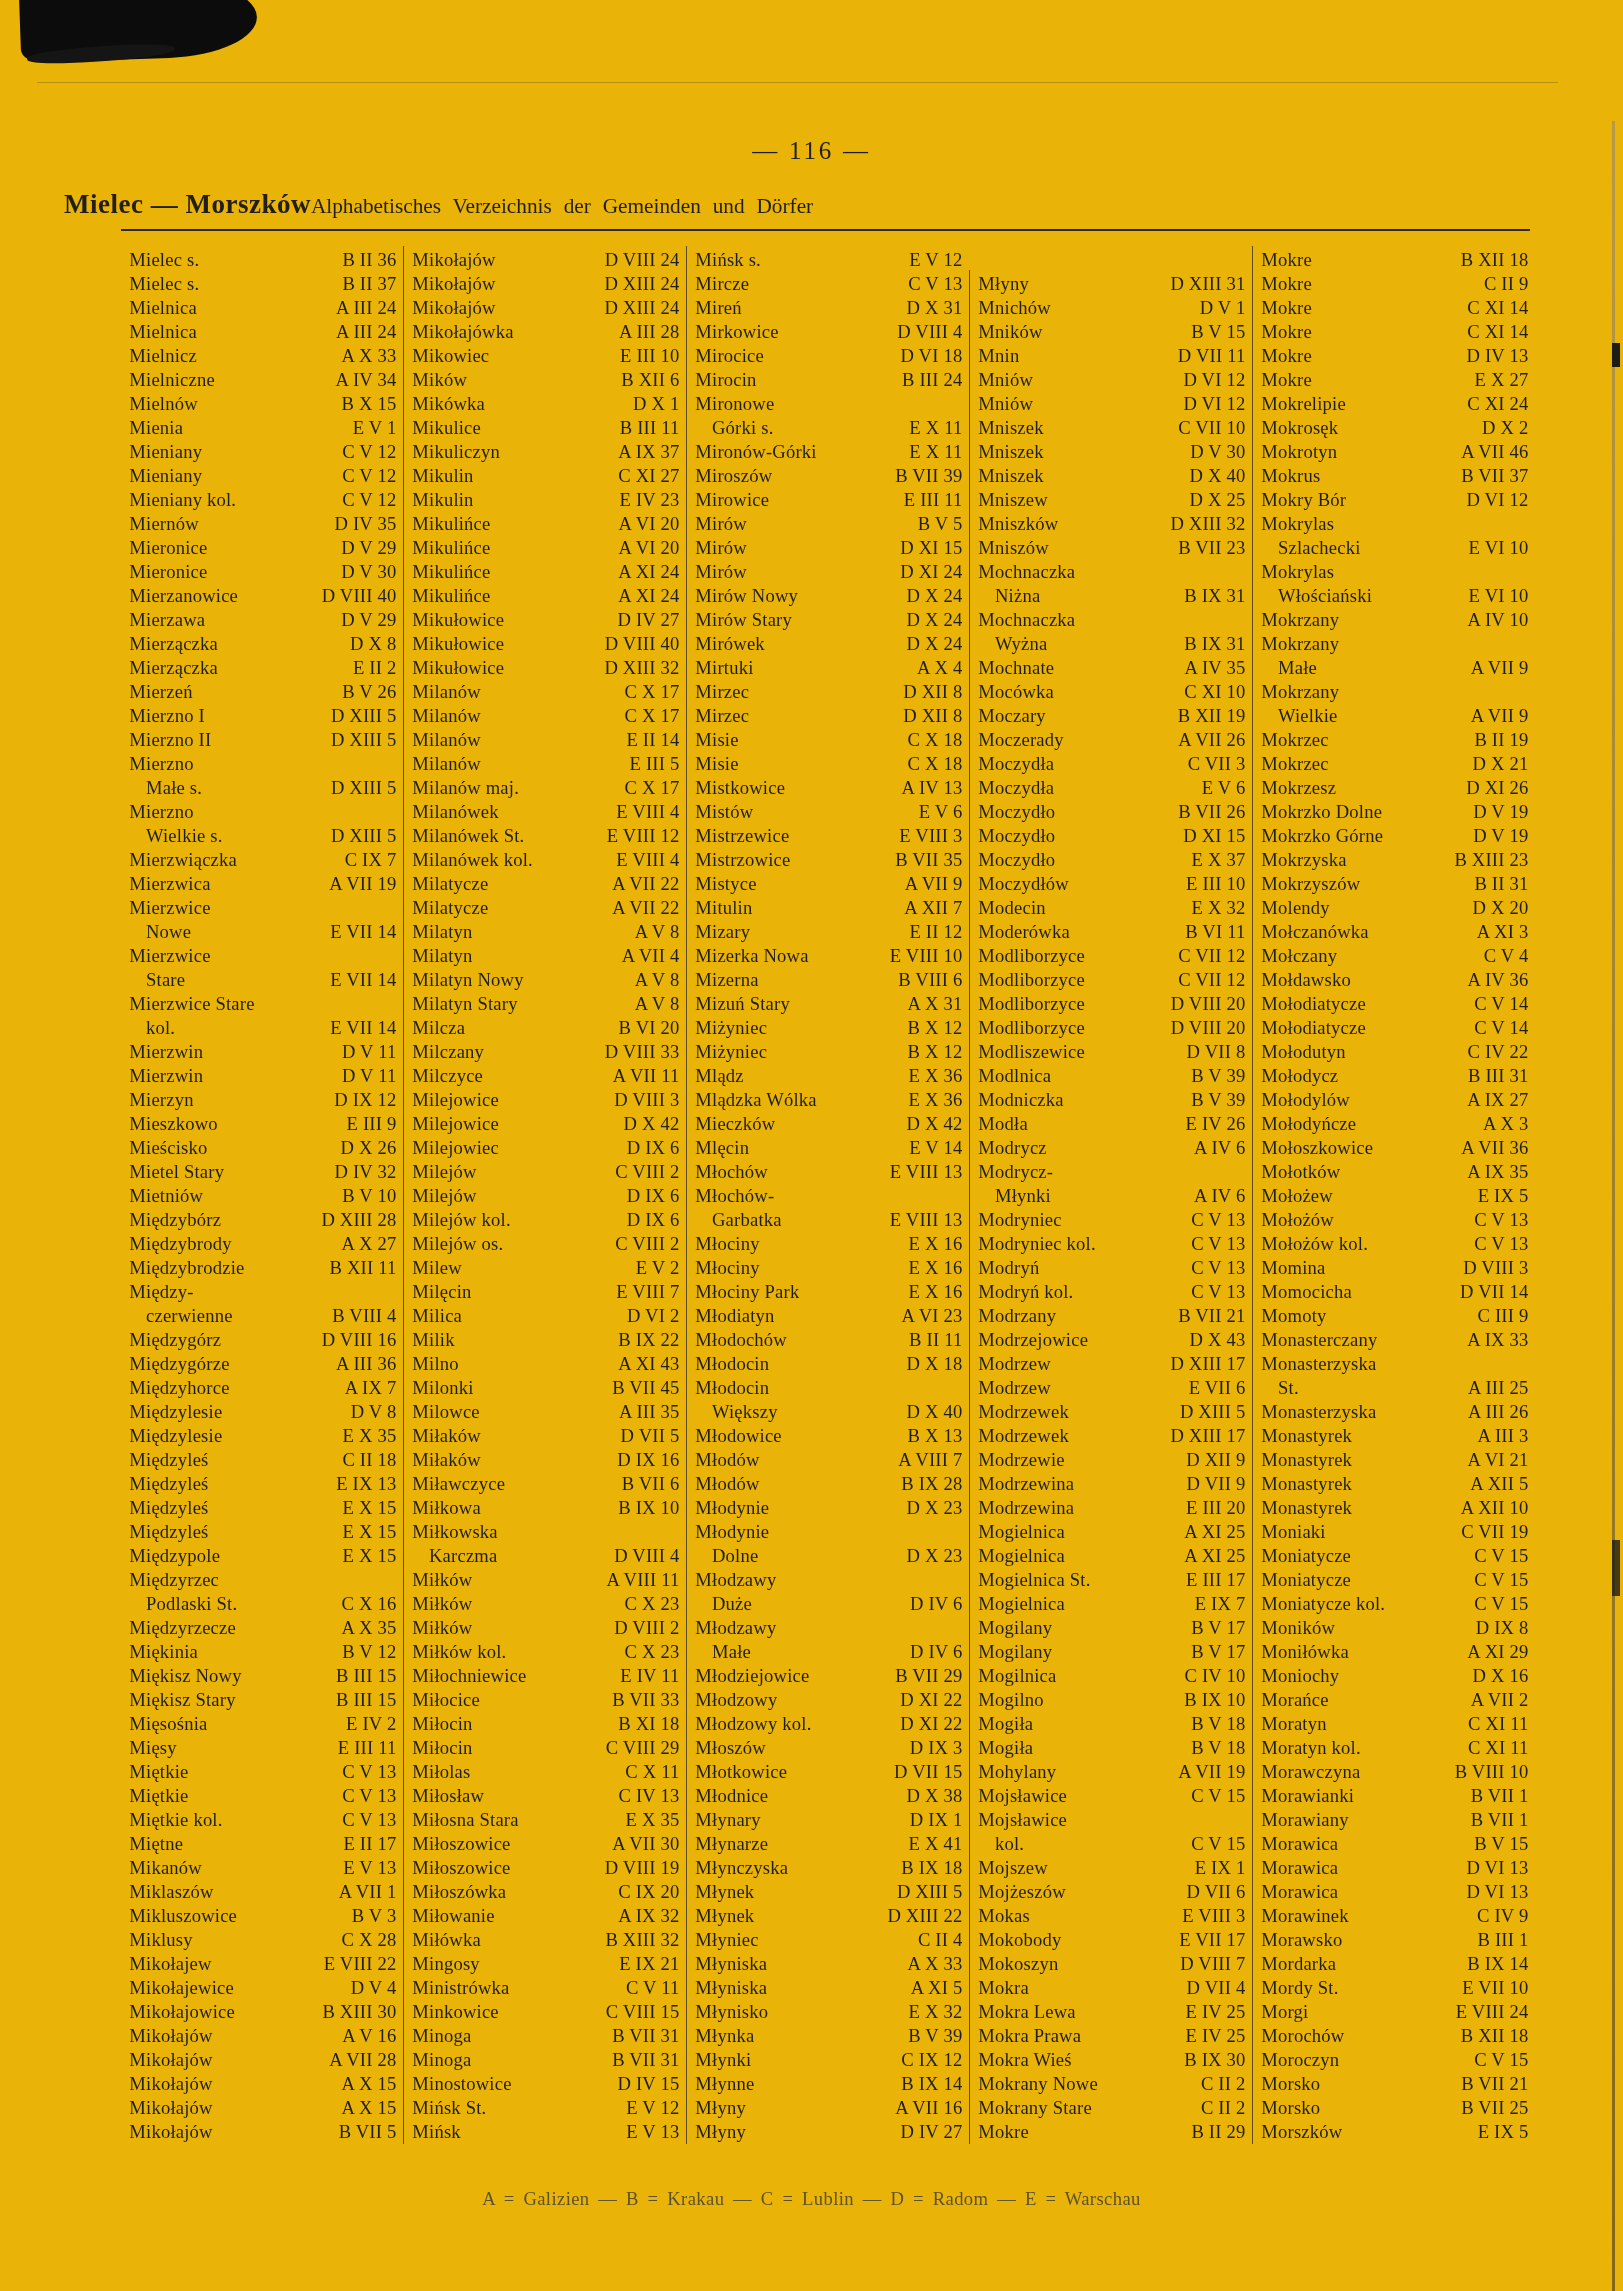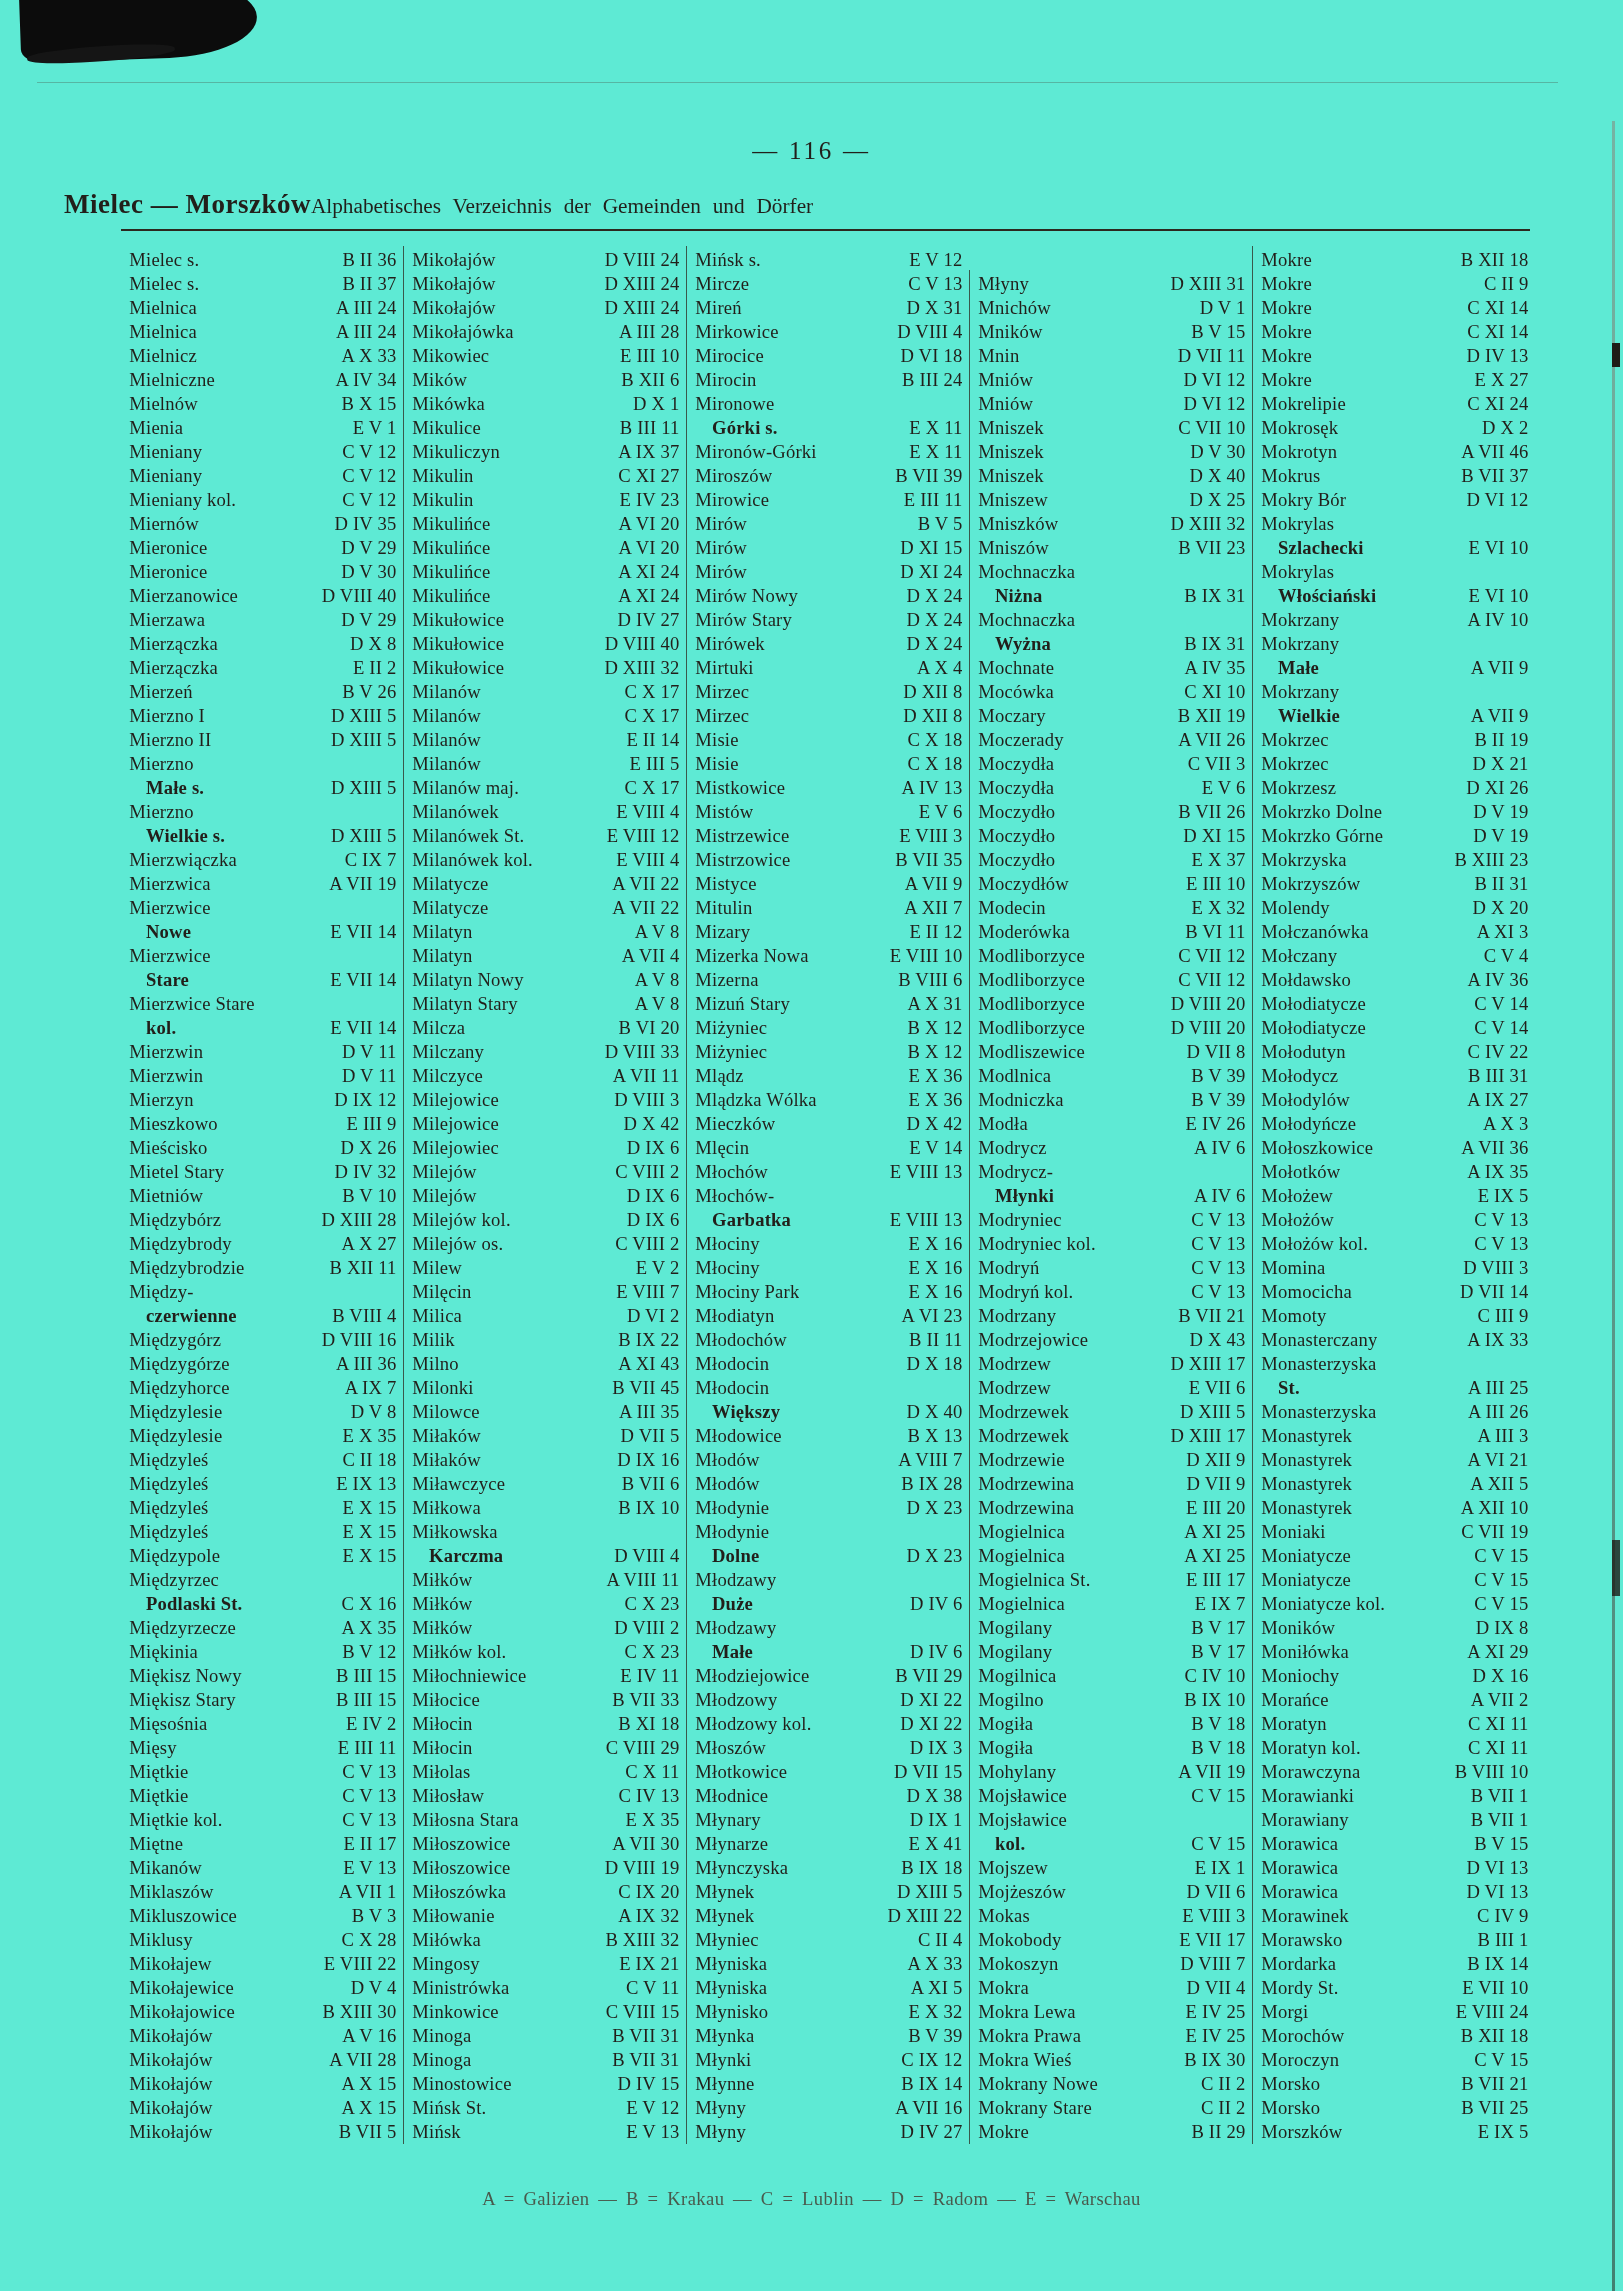--- a/index.html
+++ b/index.html
@@ -1,18 +1,18 @@
 <!DOCTYPE html>
 <html style="font-size:15px"><head>
 <meta charset="utf-8">
 <style>
   html,body { margin:0; padding:0; background:#d8d5cf; }
   .page {
     position:relative; width:1623px; height:2291px; margin:0 auto;
-    background:#5eead4; color:#221f1a; overflow:hidden;
+    background:#eab308; color:#221f1a; overflow:hidden;
     font-family:"Liberation Serif", "DejaVu Serif", serif;
   }
   .ink-blob {
     position:absolute; top:-13px; left:20.4px; width:237px; height:72px;
     background:#0c0c0c; transform:rotate(-2deg);
     border-radius:0 45% 60% 15% / 0 75% 85% 30%;
   }
   .ink-blob::after {
     content:""; position:absolute; left:5.6px; top:58px; width:148px; height:15px;
     background:#151515; border-radius:45%; transform:rotate(-2deg);
@@ -41,21 +41,21 @@
   .columns {
     display:flex; margin:15px 88px 0 121px; align-items:flex-end;
   }
   .col { flex:1; min-width:0; padding:1.9px 6.5px 0 8.3px; }
   .col + .col { border-left:0.9px solid rgba(45,40,30,.75); }
   .row {
     display:flex; justify-content:space-between;
     font-size:18.6px; line-height:24px; white-space:nowrap; letter-spacing:0.2px;
   }
   .row .nm { overflow:hidden; text-overflow:clip; }
-  .row.ind .nm { padding-left:16.7px;font-weight:bold; }
+  .row.ind .nm { padding-left:16.7px; }
   .row .cd { padding-left:7.4px; flex:0 0 auto; }
   .footer {
     margin-top:44px; text-align:center; font-size:18.6px;
     color:#454135; opacity:.85; word-spacing:3.7px; letter-spacing:0.4px;
     filter:blur(0.3px);
   }
 </style>
 </head>
 <body>
 

